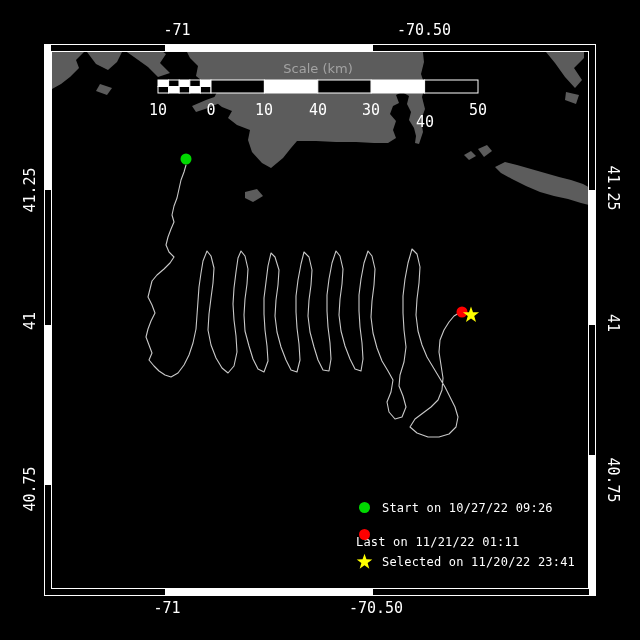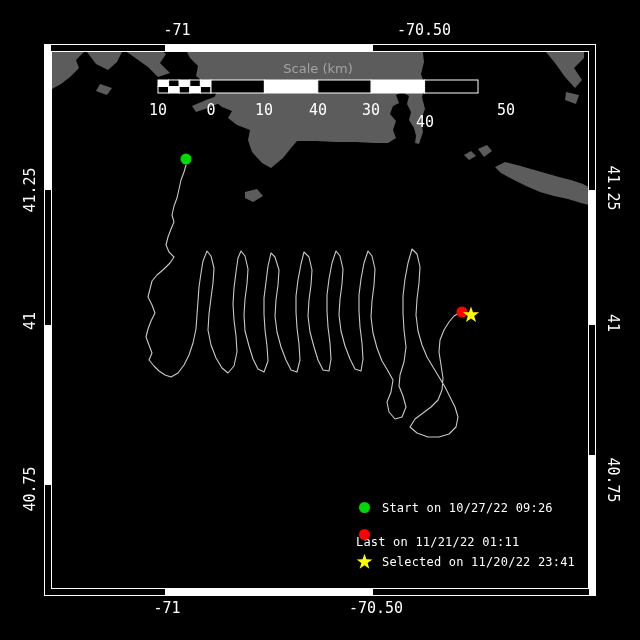--- a/index.html
+++ b/index.html
@@ -103,21 +103,21 @@
       <div class="axis-label vright" style="left: 613px; top: 188px;">41.25</div>
       <div class="axis-label vright" style="left: 613px; top: 323px;">41</div>
       <div class="axis-label vright" style="left: 613px; top: 480px;">40.75</div>
       <div class="scale-title" style="left: 318px; top: 61px;">Scale (km)</div>
       <div class="scale-tick" style="left: 158px; top: 101px;">10</div>
       <div class="scale-tick" style="left: 211px; top: 101px;">0</div>
       <div class="scale-tick" style="left: 264px; top: 101px;">10</div>
       <div class="scale-tick" style="left: 318px; top: 101px;">40</div>
       <div class="scale-tick" style="left: 371px; top: 101px;">30</div>
       <div class="scale-tick" style="left: 425px; top: 101px; margin-top: 12px;">40</div>
-      <div class="scale-tick" style="left: 506px; top: 101px;">50</div>
+      <div class="scale-tick" style="left: 478px; top: 101px;">50</div>
     </div>
   <div id="legend">
       <div class="legend-row" style="left: 356px; top: 499px;">
         <span class="lg-marker">
           <svg width="17" height="17">
             <circle cx="8.5" cy="8.5" r="5.5" fill="#00d900"></circle>
           </svg>
         </span>
         <span class="lg-label">Start on 10/27/22 09:26</span>
       </div>

